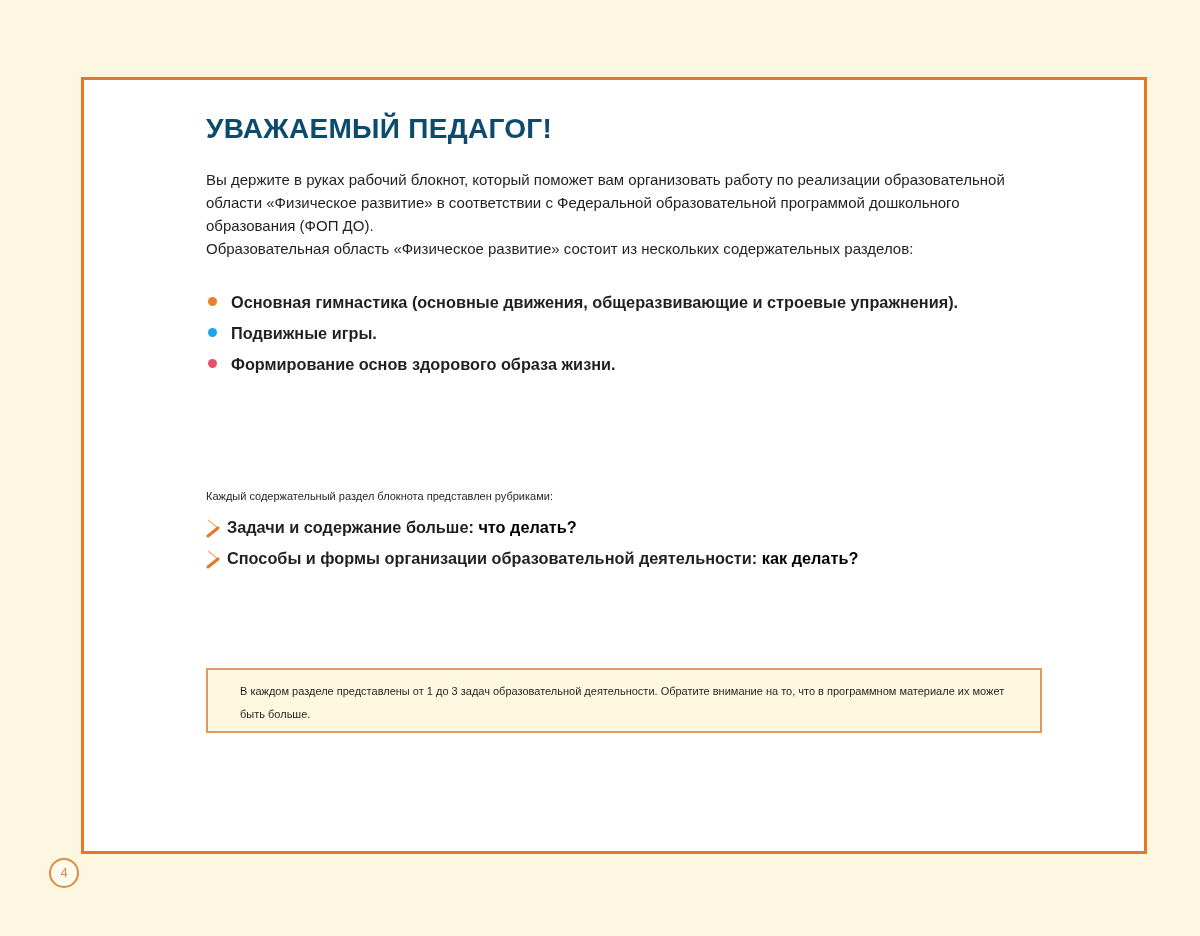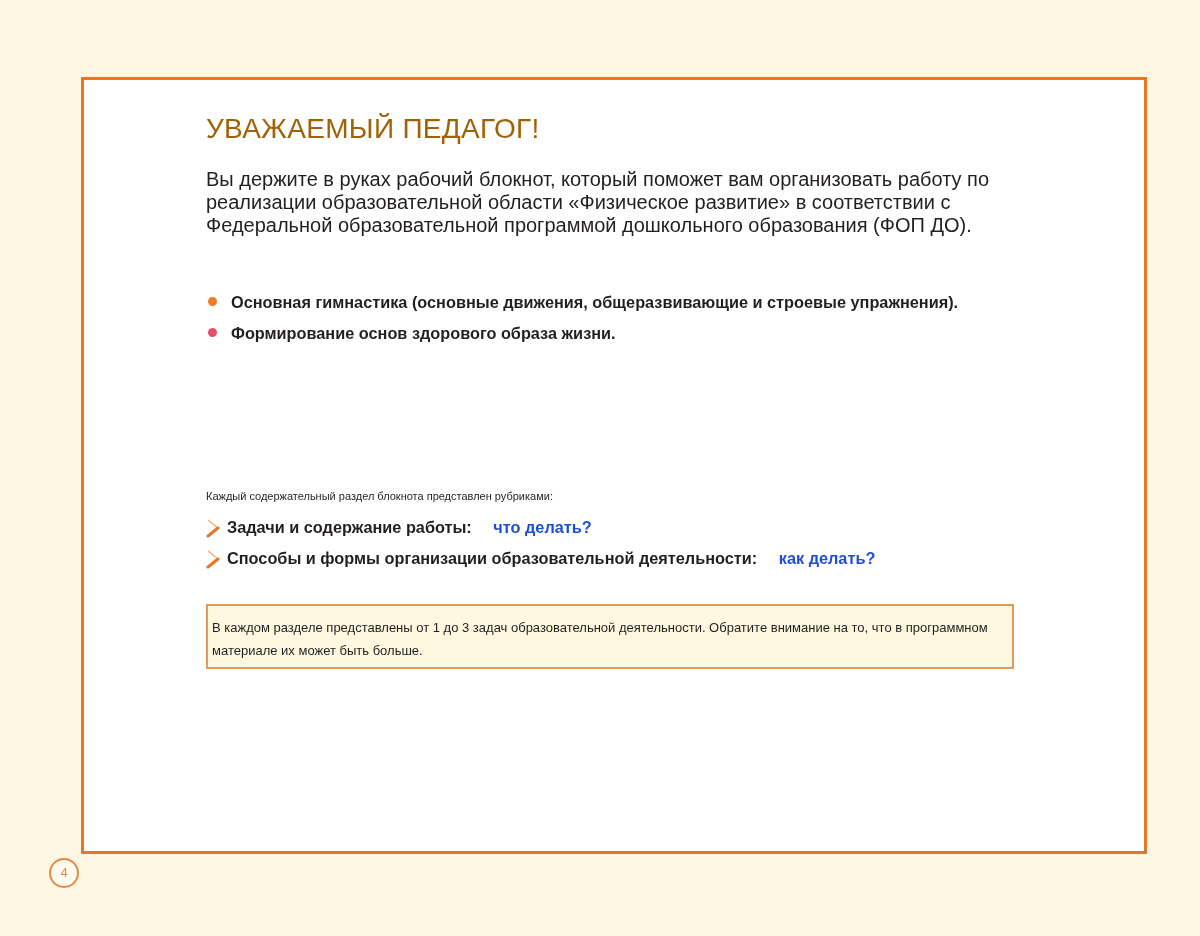--- a/index.html
+++ b/index.html
@@ -29,31 +29,31 @@
       left: 122px;
       top: 0;
       width: 822px;
     }
     .title {
       position: absolute;
       left: 0;
       top: 33px;
       margin: 0;
       font-size: 28px;
-      font-weight: normal;
-      color: #a16207;
+      font-weight: bold;
+      color: #0c4a6e;
       letter-spacing: 0.3px;
       white-space: nowrap;
     }
     .intro {
       position: absolute;
       left: 0;
       top: 88px;
       width: 824px;
-      font-size: 20px;
+      font-size: 15px;
       line-height: 23px;
       margin: 0;
     }
     .intro p { margin: 0; }
     .sections-list {
       position: absolute;
       left: 0;
       top: 210px;
       width: 824px;
       list-style: none;
@@ -104,33 +104,32 @@
       white-space: nowrap;
     }
     .rubrics-list li .arrow {
       position: absolute;
       left: 0;
       top: 3px;
       width: 14px;
       height: 20px;
     }
     .rubrics-list li .accent {
-      color: #1d4ed8;
-      margin-left: 17px;
+      color: #000000;
     }
     .note-box {
       position: absolute;
       left: 0;
-      top: 524px;
+      top: 588px;
       width: 780px;
       height: 42px;
-      padding: 10px 20px 9px 4px;
+      padding: 10px 20px 9px 32px;
       border: 2px solid #e09a5c;
       background: #fef8e0;
-      font-size: 13px;
+      font-size: 11px;
       line-height: 23px;
     }
     .page-number {
       position: absolute;
       left: 49px;
       top: 858px;
       width: 26px;
       height: 26px;
       border: 2px solid #e28a44;
       border-radius: 50%;
@@ -144,42 +143,47 @@
 </head>
 <body>
 
 <div class="page-frame">
   <div class="content">
 
     <h1 class="title">УВАЖАЕМЫЙ ПЕДАГОГ!</h1>
 
     <div class="intro">
       <p>Вы держите в руках рабочий блокнот, который поможет вам организовать работу по реализации образовательной области «Физическое развитие» в соответствии с Федеральной образователь­ной программой дошкольного образования (ФОП ДО).</p>
+      <p>Образовательная область «Физическое развитие» состоит из нескольких содержательных раз­делов:</p>
     </div>
 
     <ul class="sections-list">
       <li>
         <span class="dot" style="background: rgb(239, 125, 42);"></span>
         <span>Основная гимнастика (основные движения, общеразвивающие и строевые упражне­ния).</span>
+      </li>
+      <li>
+        <span class="dot" style="background: rgb(27, 166, 230);"></span>
+        <span>Подвижные игры.</span>
       </li>
       <li>
         <span class="dot" style="background: rgb(232, 80, 106);"></span>
         <span>Формирование основ здорового образа жизни.</span>
       </li>
     </ul>
 
     <p class="rubrics-intro">Каждый содержательный раздел блокнота представлен рубриками:</p>
 
     <ul class="rubrics-list">
       <li>
         <svg class="arrow" viewBox="0 0 14 20">
           <path d="M2 2 L12 10 L2 18" fill="none" stroke="#f2b27a" stroke-width="1.6" stroke-linejoin="round"></path>
           <path d="M2 18 L12 10" fill="none" stroke="#e87722" stroke-width="3" stroke-linecap="round"></path>
         </svg>
-        <span>Задачи и содержание работы: </span><span class="accent">что делать?</span>
+        <span>Задачи и содержание больше: </span><span class="accent">что делать?</span>
       </li>
       <li>
         <svg class="arrow" viewBox="0 0 14 20">
           <path d="M2 2 L12 10 L2 18" fill="none" stroke="#f2b27a" stroke-width="1.6" stroke-linejoin="round"></path>
           <path d="M2 18 L12 10" fill="none" stroke="#e87722" stroke-width="3" stroke-linecap="round"></path>
         </svg>
         <span>Способы и формы организации образовательной деятельности: </span><span class="accent">как делать?</span>
       </li>
     </ul>
 

